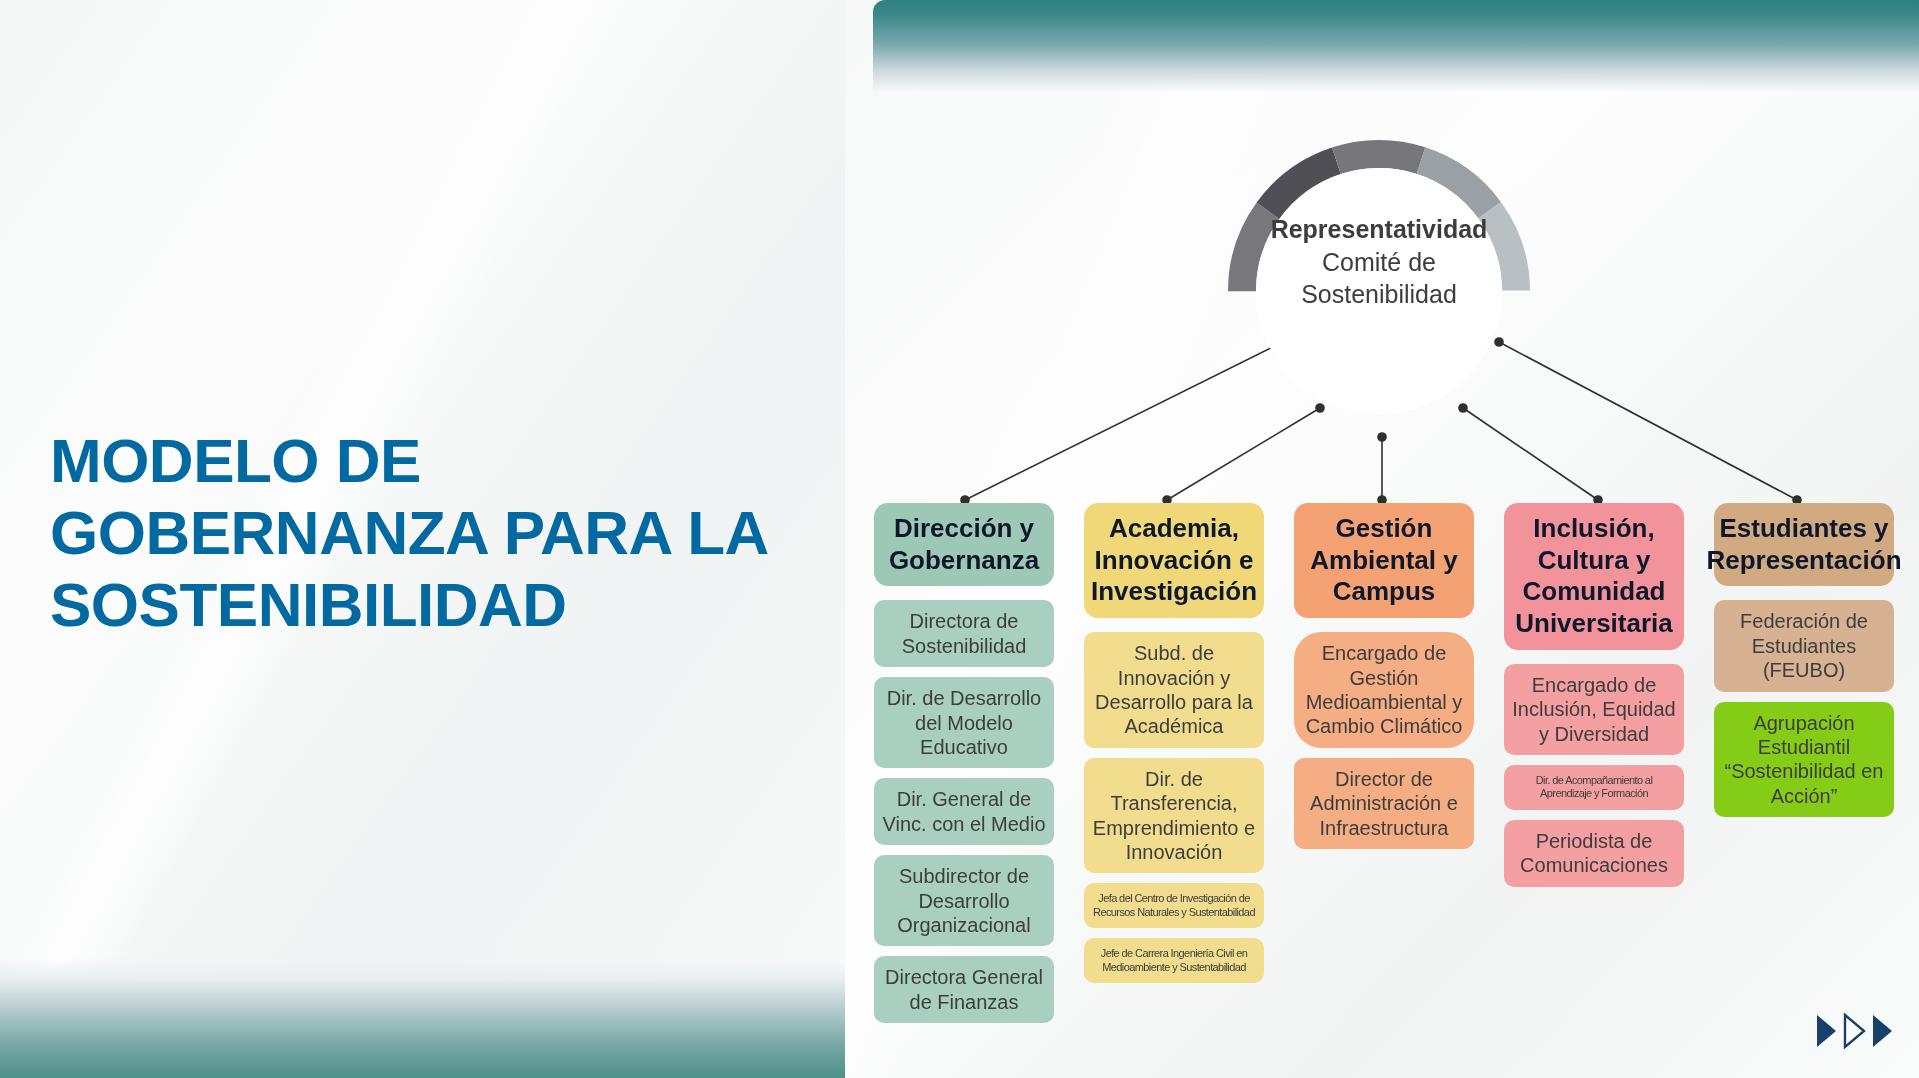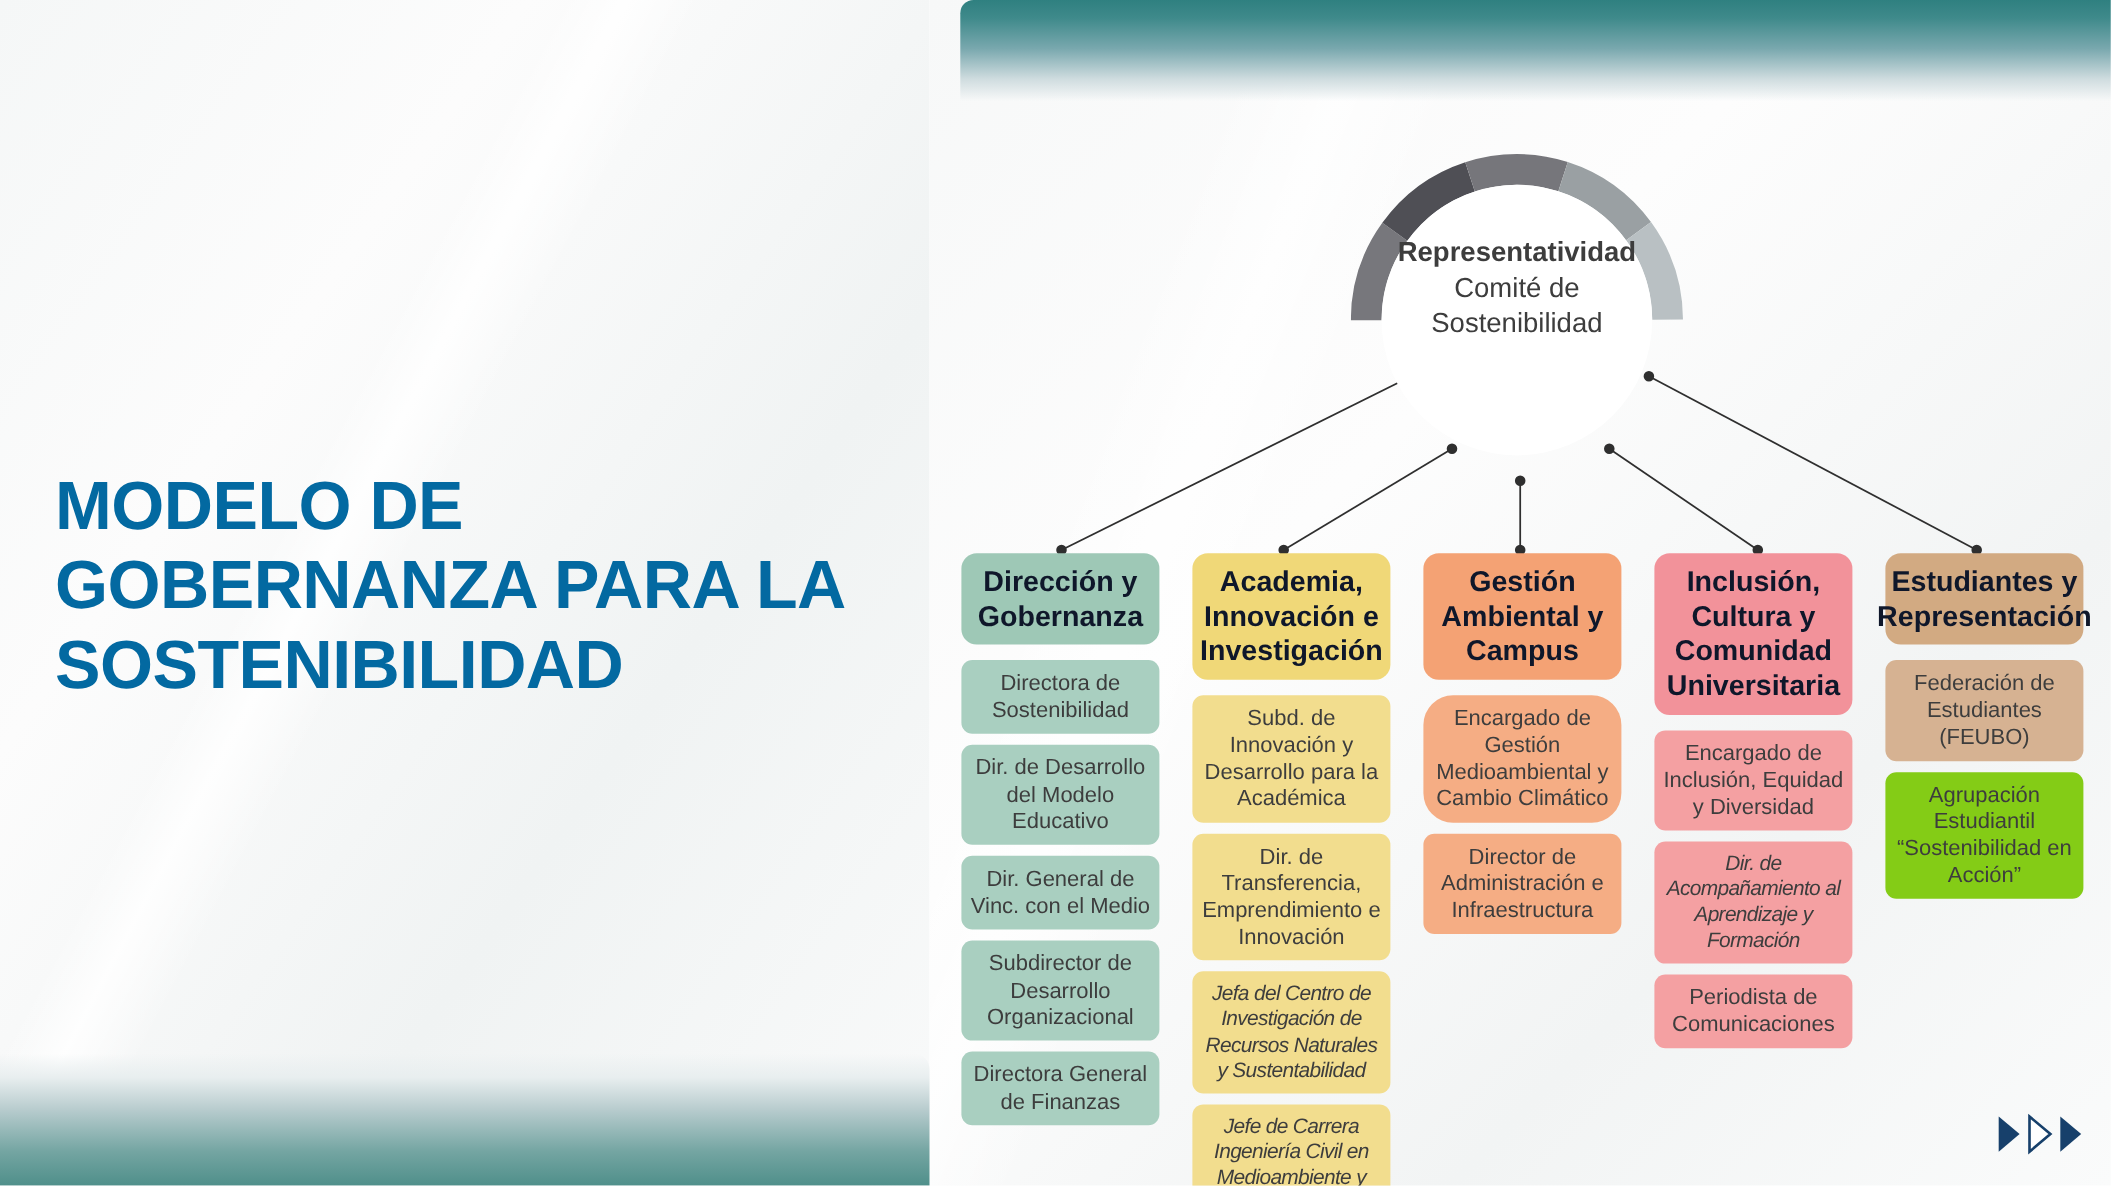--- a/index.html
+++ b/index.html
@@ -141,22 +141,21 @@
     line-height: 1.22;
     padding: 9px 6px;
     display: flex;
     align-items: center;
     justify-content: center;
     box-sizing: border-box;
   }
   .item-box.narrow {
     font-stretch: condensed;
     letter-spacing: -0.6px;
-    font-size: 19px;
-    font-style: italic;
+    font-size: 11px;
   }
 
   
   .nav {
     position: absolute;
     right: 24px;
     bottom: 28px;
     display: flex;
     align-items: center;
     gap: 2px;

